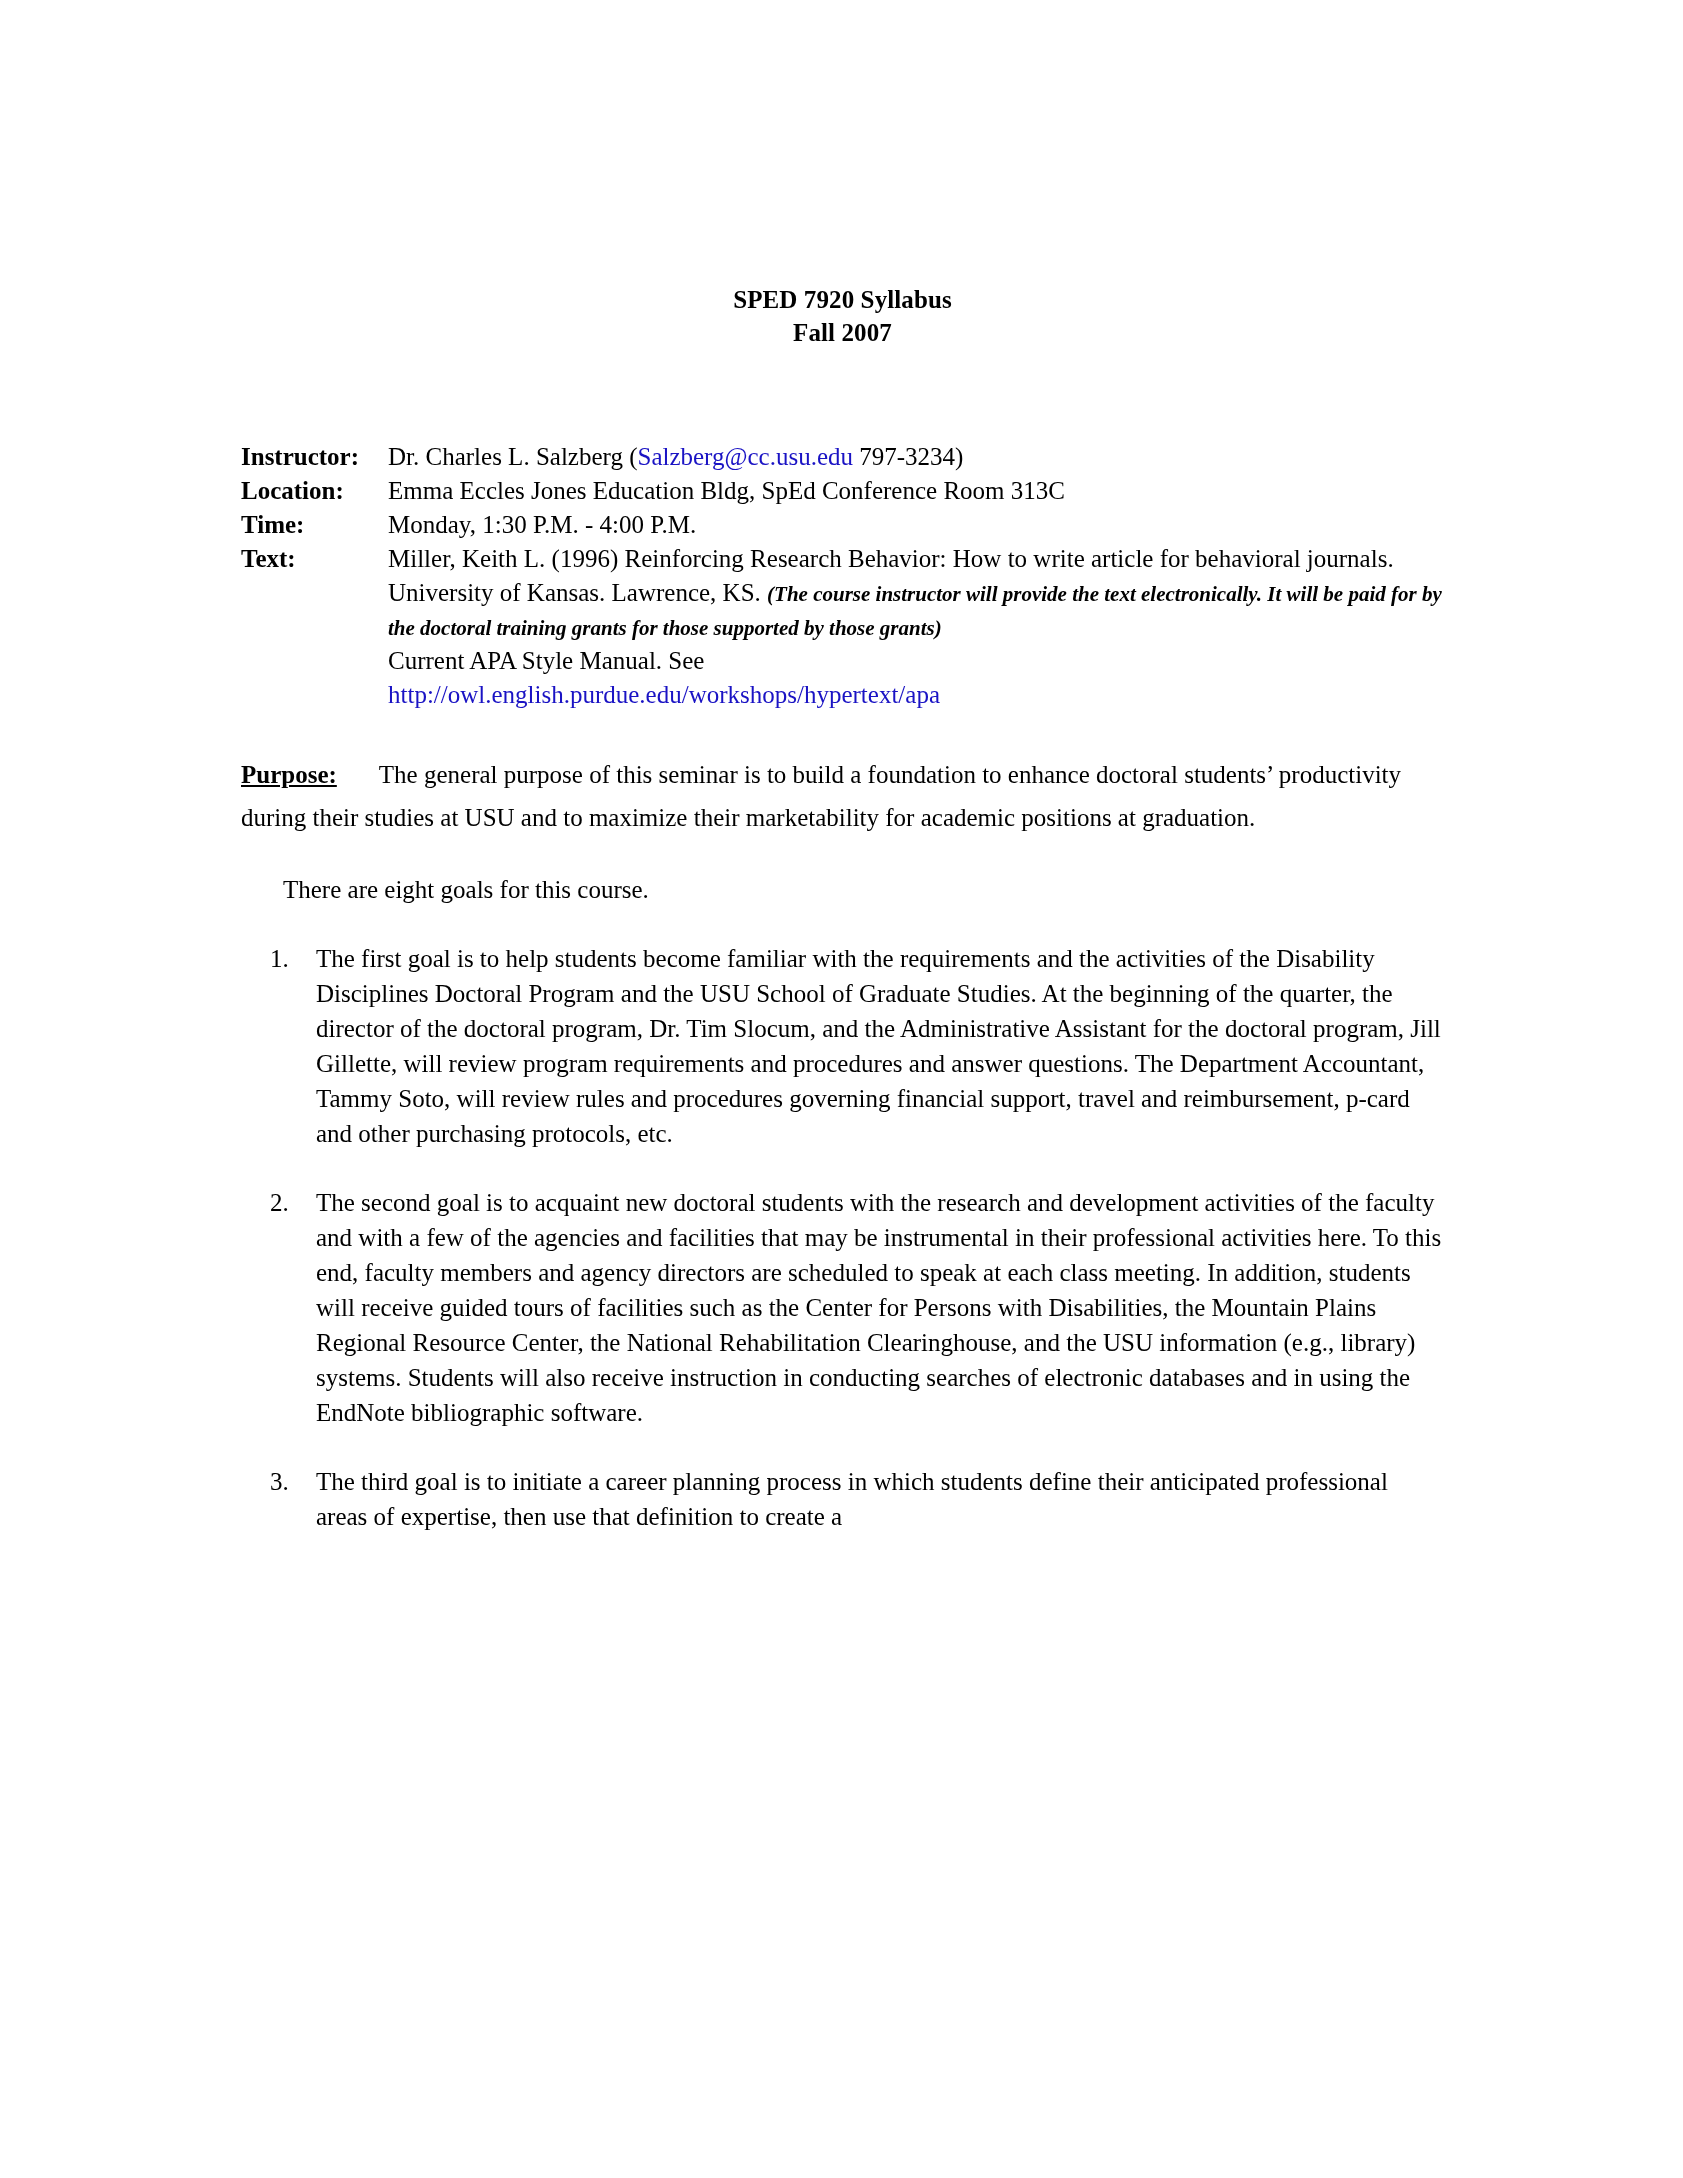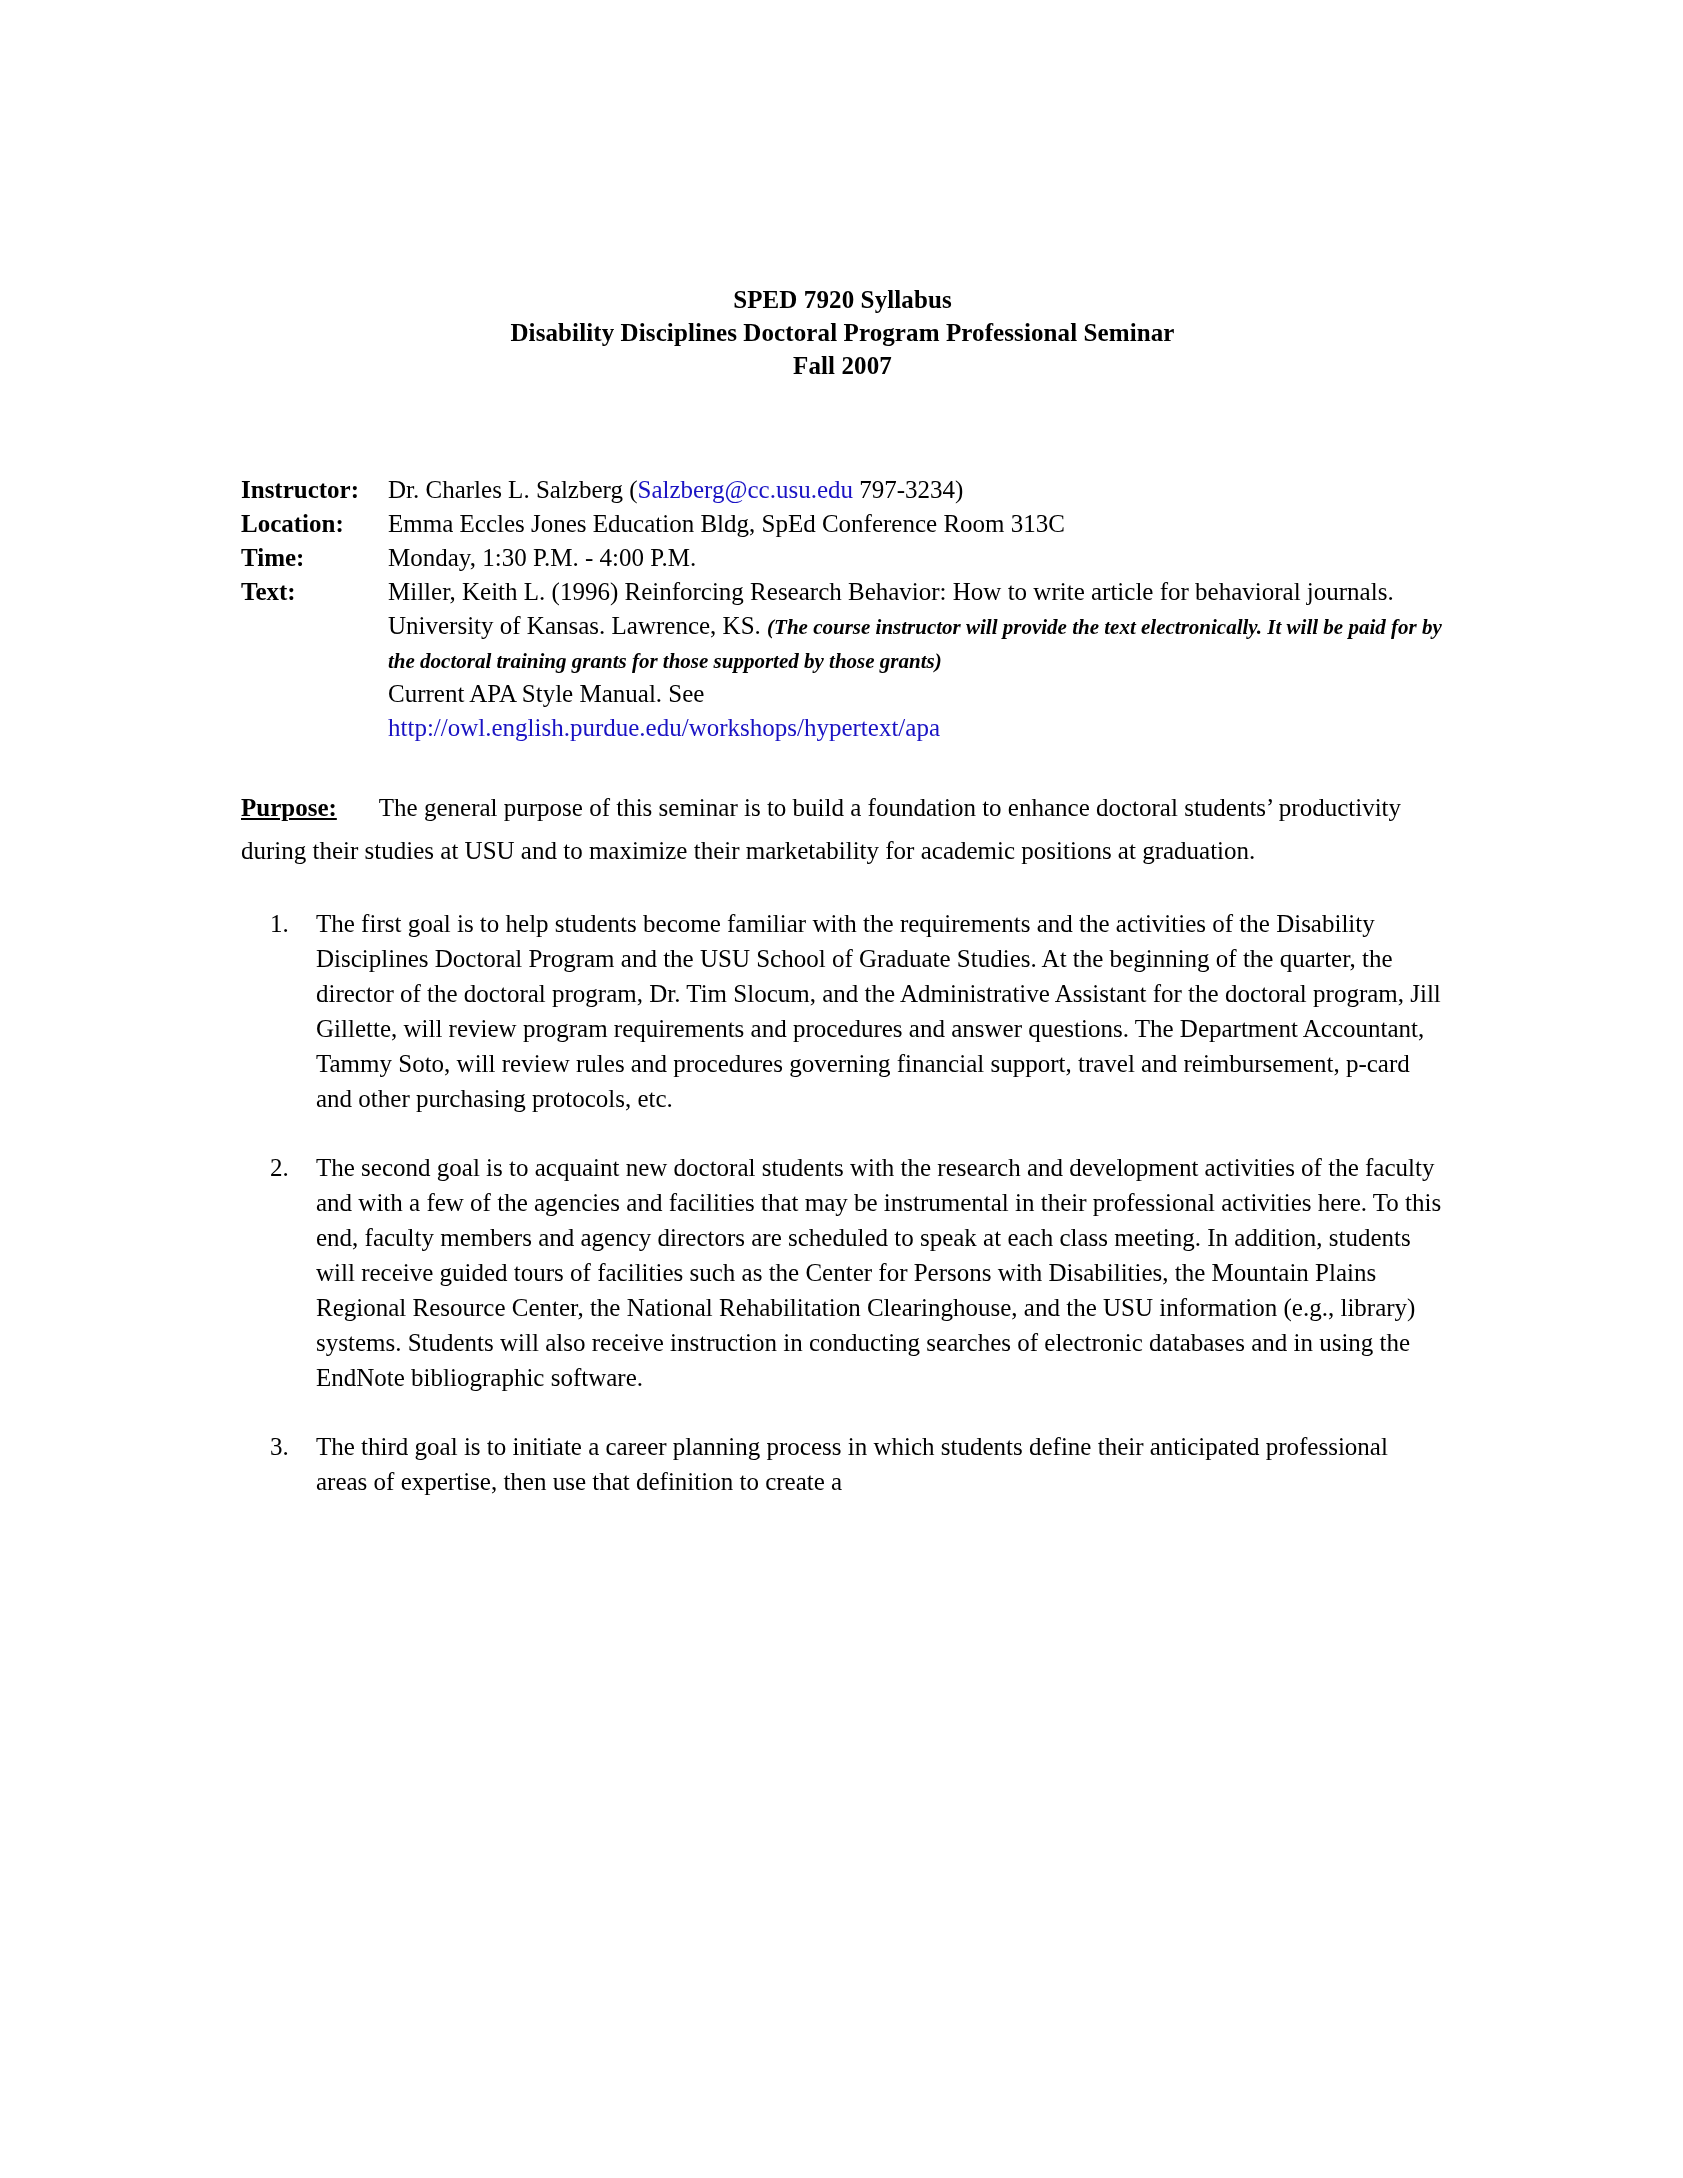--- a/index.html
+++ b/index.html
@@ -130,21 +130,20 @@
   }
 </style>
 </head>
 <body>
 
 <div class="page">
   <div class="sheet">
 
     <div class="title-block">
       <div class="title-line">SPED 7920 Syllabus</div>
-      <div class="title-line">Disability Disciplines Doctoral Program Professional Seminar</div>
       <div class="title-line">Fall 2007</div>
     </div>
 
     <table class="info-table">
       <tbody>
         <tr>
           <td class="info-label">Instructor:</td>
           <td class="info-value"><span>Dr. Charles L. Salzberg  (</span><span class="link">Salzberg@cc.usu.edu</span><span>  797-3234)</span></td>
         </tr>
         <tr>
@@ -162,20 +161,21 @@
             <span class="note-italic">(The course instructor will provide the text electronically. It will be paid for by the doctoral training grants for those supported by those grants)</span>
             <span class="value-block">Current APA Style Manual. See</span>
             <span class="value-block link">http://owl.english.purdue.edu/workshops/hypertext/apa</span>
           </td>
         </tr>
       </tbody>
     </table>
 
     <p class="purpose-para"><span class="lead-underline">Purpose:</span><span class="gap-after-label"></span><span>The general purpose of this seminar is to build a foundation to enhance doctoral students’ productivity during their studies at USU and to maximize their marketability for academic positions at graduation.</span></p>
 
+    <p class="intro-para">There are eight goals for this course.</p>
 
     <ol class="goals">
       <li>
         <span class="goal-num">1.</span>
         <span class="goal-text">The first goal is to help students become familiar with the requirements and the activities of the Disability Disciplines Doctoral Program and the USU School of Graduate Studies.  At the beginning of the quarter, the director of the doctoral program, Dr. Tim Slocum, and the Administrative Assistant for the doctoral program, Jill Gillette, will review program requirements and procedures and answer questions. The Department Accountant, Tammy Soto, will review rules and procedures governing financial support, travel and reimbursement, p-card and other purchasing protocols, etc.</span>
       </li>
       <li>
         <span class="goal-num">2.</span>
         <span class="goal-text">The second goal is to acquaint new doctoral students with the research and development activities of the faculty and with a few of the agencies and facilities that may be instrumental in their professional activities here.  To this end, faculty members and agency directors are scheduled to speak at each class meeting.  In addition, students will receive guided tours of facilities such as the Center for Persons with Disabilities, the Mountain Plains Regional Resource Center, the National Rehabilitation Clearinghouse, and the USU information (e.g., library) systems.  Students will also receive instruction in conducting searches of electronic databases and in using the EndNote bibliographic software.</span>
       </li>

